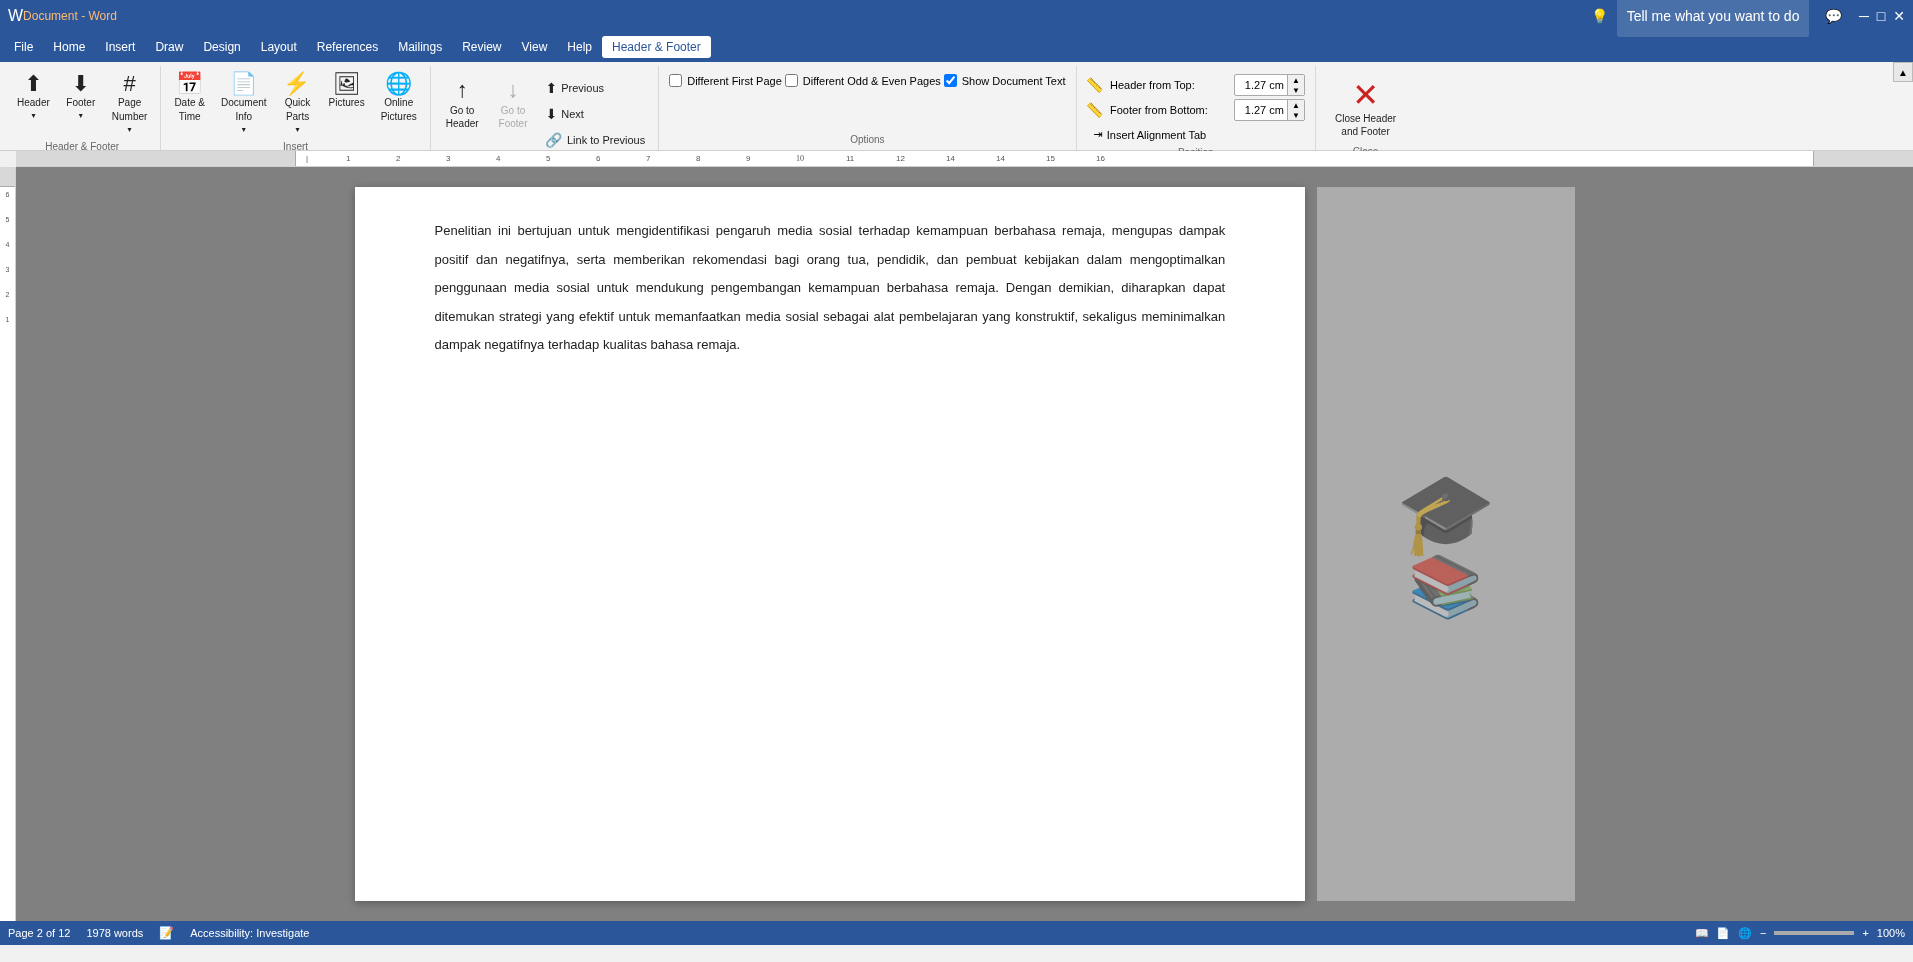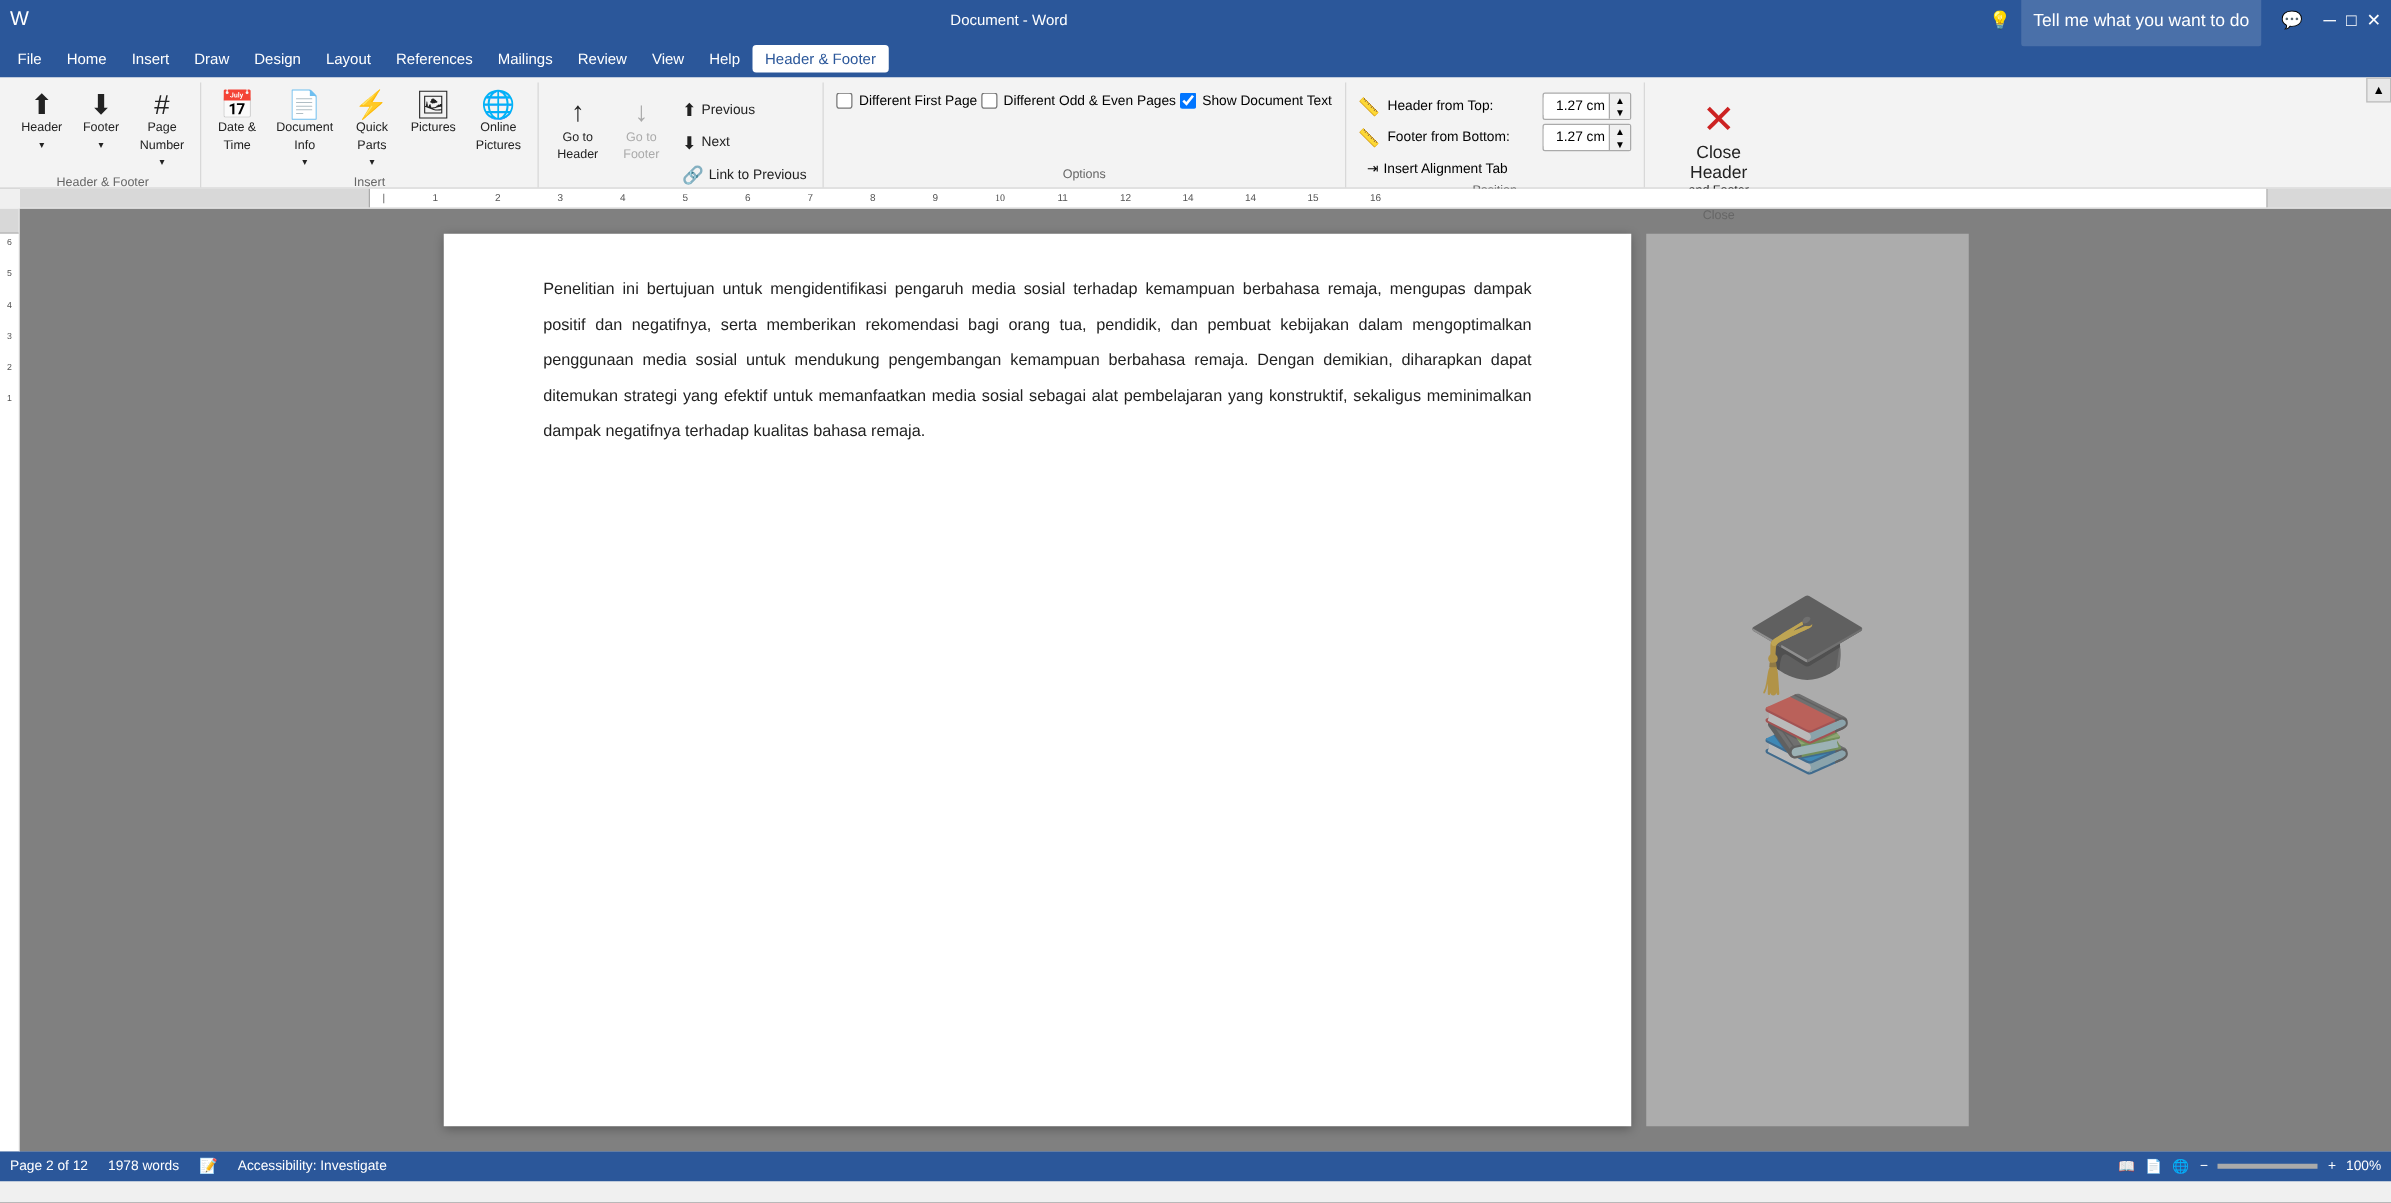--- a/index.html
+++ b/index.html
@@ -9,21 +9,21 @@
     .title-bar {
       background: #2b579a;
       color: white;
       height: 32px;
       display: flex;
       align-items: center;
       padding: 0 8px;
       justify-content: space-between;
     }
     .title-bar-left { display: flex; align-items: center; gap: 4px; }
-    .title-bar-center { flex: 1; text-align: center; font-size: 12px; color: #ffffff; }
+    .title-bar-center { flex: 1; font-size: 12px; color: #fdba74; }
     .title-bar-right { display: flex; align-items: center; gap: 8px; }
 
     
     .menu-bar {
       background: #2b579a;
       display: flex;
       align-items: center;
       height: 30px;
       padding: 0 4px;
     }
@@ -516,21 +516,21 @@
           <span>Insert Alignment Tab</span>
         </div>
       </div>
       <div class="ribbon-group-label">Position</div>
     </div>
 
     <div class="ribbon-group" style="border-right:none;">
       <div class="close-group-items">
         <div class="close-btn-big">
           <span class="close-x">✕</span>
-          <span style="font-size:14px;text-align:center;max-width:80px;">Close Header</span>
+          <span style="font-size:10px;text-align:center;max-width:80px;">Close Header</span>
           <span style="font-size:10px;text-align:center;">and Footer</span>
         </div>
       </div>
       <div class="ribbon-group-label">Close</div>
     </div>
 
   </div>
 
   <div class="collapse-btn" style="position:absolute;right:0;top:0;">▲</div>
 </div>

